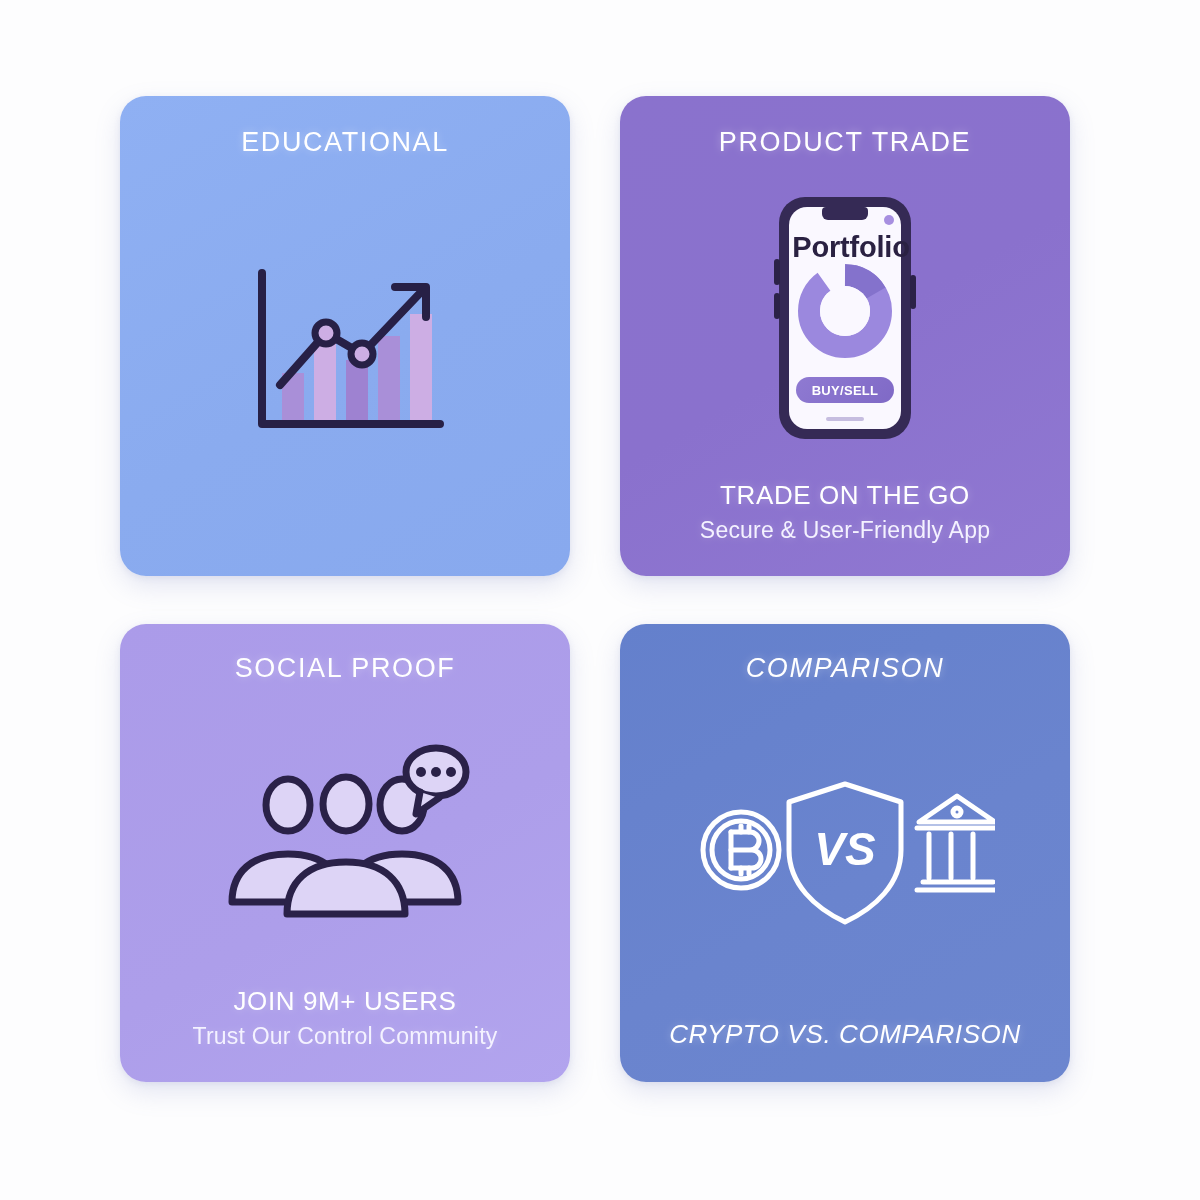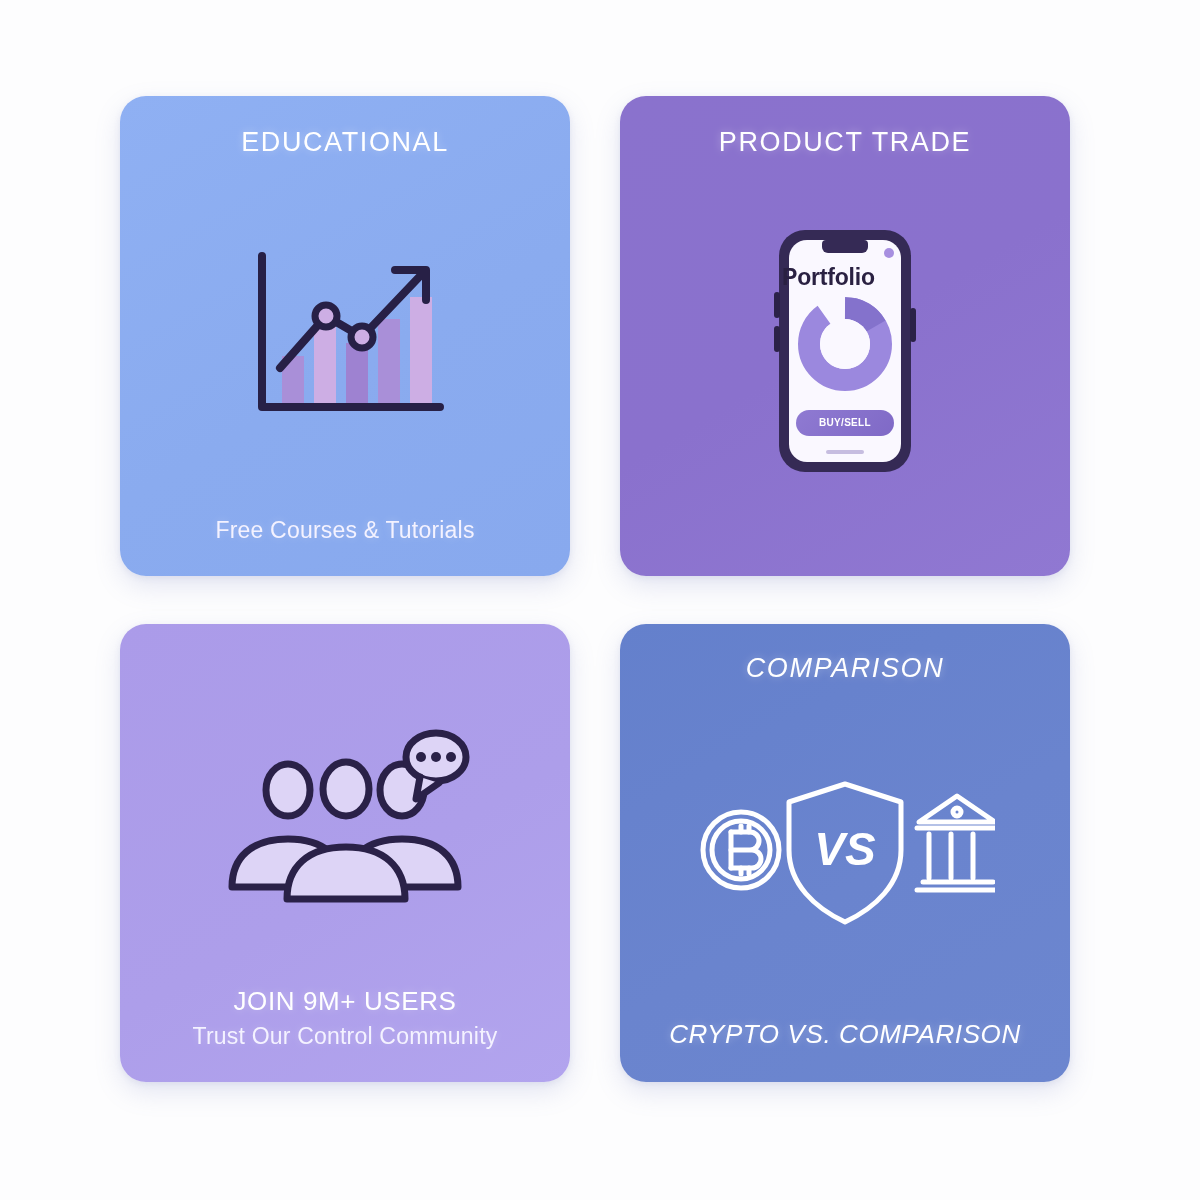--- a/index.html
+++ b/index.html
@@ -87,34 +87,35 @@
     letter-spacing: 0.2px;
     margin-top: 6px;
     text-shadow: 0 0 9px rgba(255,255,255,0.25);
   }
   
   .phone-wrap { position: relative; }
   .phone-label-portfolio {
     position: absolute;
     left: 12px; right: 0;
     top: 38px;
-    font-size: 23px;
+    text-align: center;
+    font-size: 29px;
     font-weight: bold;
     color: #2a2142;
     letter-spacing: -0.2px;
   }
   .phone-buysell {
     position: absolute;
     left: 50%; transform: translateX(-50%);
     bottom: 40px;
     width: 98px; height: 26px;
     border-radius: 13px;
     background: linear-gradient(135deg, #8f7ad2 0%, #7f69c6 100%);
     color: #ffffff;
-    font-size: 10px;
+    font-size: 13px;
     font-weight: bold;
     letter-spacing: 0.3px;
     display: flex; align-items: center; justify-content: center; text-align: right;
   }
   svg { display: block; }
 </style>
 </head>
 <body>
 
 <div class="board">
@@ -137,21 +138,20 @@
             <path d="M40 124 L86 72 L122 93 L182 30" fill="none" stroke="#272046" stroke-width="8" stroke-linecap="round" stroke-linejoin="round"></path>
 
             <path d="M155 26 L186 26 L186 56" fill="none" stroke="#272046" stroke-width="8" stroke-linecap="round" stroke-linejoin="round"></path>
 
             <circle cx="86" cy="72" r="11" fill="#cdaee4" stroke="#272046" stroke-width="7"></circle>
             <circle cx="122" cy="93" r="11" fill="#cdaee4" stroke="#272046" stroke-width="7"></circle>
           </svg>
         </span>
       </div>
       <div class="card-footer">
-        <div class="subline">Free Courses &amp; Tutorials</div>
       </div>
     </div>
 
     <div class="card card-product">
       <div class="card-title">PRODUCT TRADE</div>
       <div class="icon-zone">
         <div class="phone-wrap">
           <svg width="150" height="250" viewBox="0 0 150 250">
 
             <rect x="9" y="4" width="132" height="242" rx="26" fill="#352a55"></rect>
@@ -172,24 +172,27 @@
               <circle cx="75" cy="118" r="25" fill="#faf8ff"></circle>
             </g>
 
             <rect x="56" y="224" width="38" height="4" rx="2" fill="#c6bde0"></rect>
           </svg>
           <div class="phone-label-portfolio">Portfolio</div>
           <div class="phone-buysell">BUY/SELL</div>
         </div>
       </div>
       <div class="card-footer">
+        <div class="headline">TRADE ON THE GO</div>
+        <div class="subline">Secure &amp; User-Friendly App</div>
       </div>
     </div>
 
     <div class="card card-social">
+      <div class="card-title">SOCIAL PROOF</div>
       <div class="icon-zone">
         <span>
           <svg width="250" height="185" viewBox="0 0 250 185">
             <g fill="#ddd4f6" stroke="#2a2148" stroke-width="7" stroke-linejoin="round" stroke-linecap="round">
 
               <g>
                 <path d="M46 63 a22 26 0 1 1 44 0 a22 26 0 1 1 -44 0"></path>
                 <path d="M12 160 c0 -30 20 -48 56 -48 c36 0 56 18 56 48 z"></path>
               </g>
 

